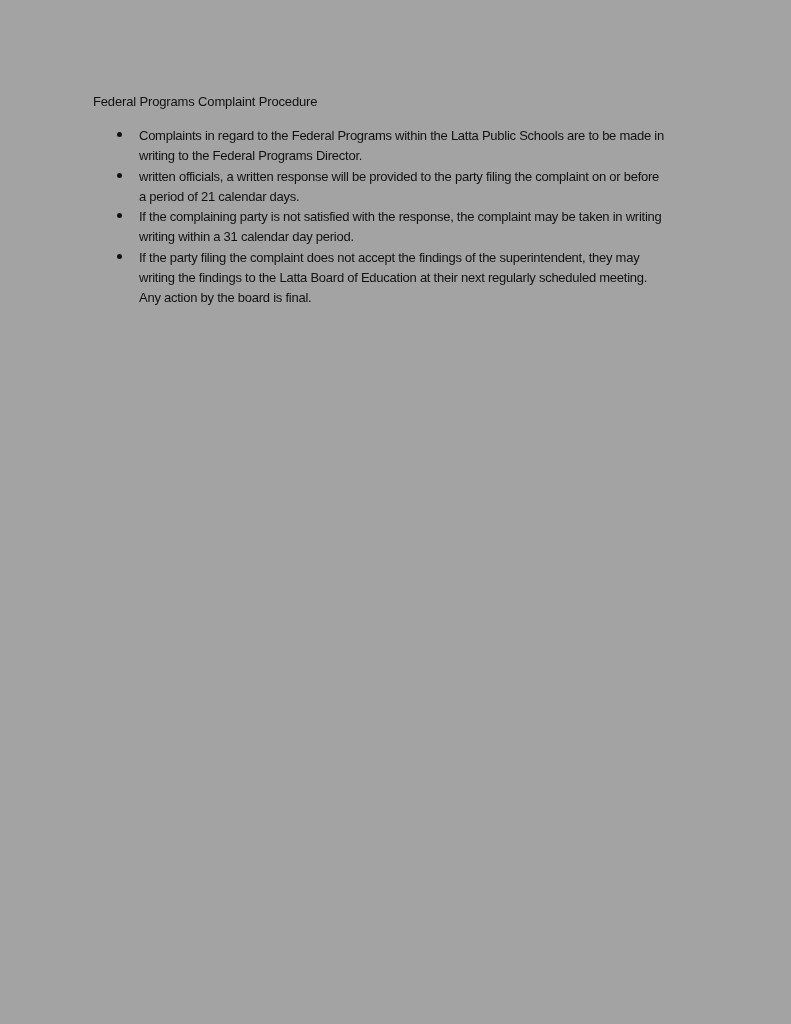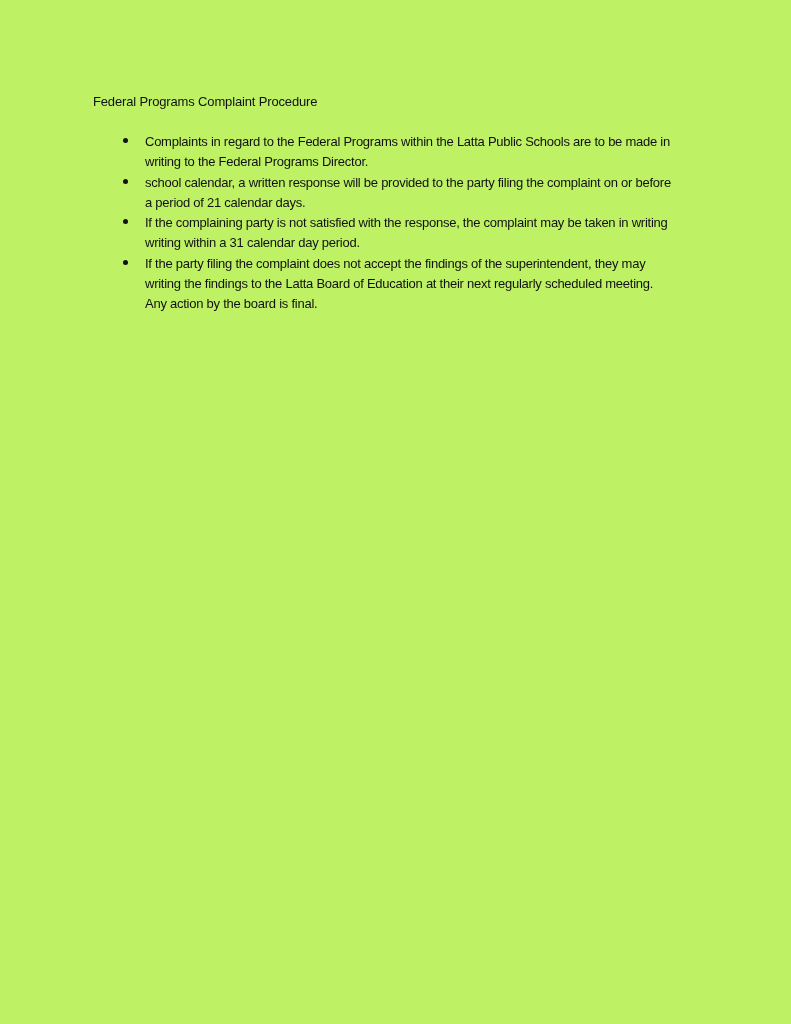--- a/index.html
+++ b/index.html
@@ -12,37 +12,37 @@
       height: 1024px;
       position: relative;
       overflow: hidden;
       font-family: "Liberation Sans", sans-serif;
       color: #111111;
     }
     .page {
       position: absolute;
       left: 0; top: 0;
       width: 791px; height: 1024px;
-      background: #bef264;
+      background: #a3a3a3;
     }
     .title {
       position: absolute;
       left: 93px;
       top: 94px;
       font-size: 13px;
       line-height: 16px;
       white-space: nowrap;
       letter-spacing: -0.15px;
     }
     .list {
       position: absolute;
       left: 93px;
       top: 126px;
       width: 620px;
-      margin: 6px;
+      margin: 0;
       padding: 0;
       list-style: none;
     }
     .item {
       position: relative;
       padding-left: 46px;
     }
     .bullet {
       position: absolute;
       left: 24px;
@@ -67,21 +67,21 @@
   <div class="title">Federal Programs Complaint Procedure</div>
 
   <ul class="list">
     <li class="item">
       <span class="bullet"></span>
       <span class="line">Complaints in regard to the Federal Programs within the Latta Public Schools are to be made in</span>
       <span class="line">writing to the Federal Programs Director.</span>
     </li>
     <li class="item">
       <span class="bullet"></span>
-      <span class="line">school calendar, a written response will be provided to the party filing the complaint on or before</span>
+      <span class="line">written officials, a written response will be provided to the party filing the complaint on or before</span>
       <span class="line">a period of 21 calendar days.</span>
     </li>
     <li class="item">
       <span class="bullet"></span>
       <span class="line">If the complaining party is not satisfied with the response, the complaint may be taken in writing</span>
       <span class="line">writing within a 31 calendar day period.</span>
     </li>
     <li class="item">
       <span class="bullet"></span>
       <span class="line">If the party filing the complaint does not accept the findings of the superintendent, they may</span>

